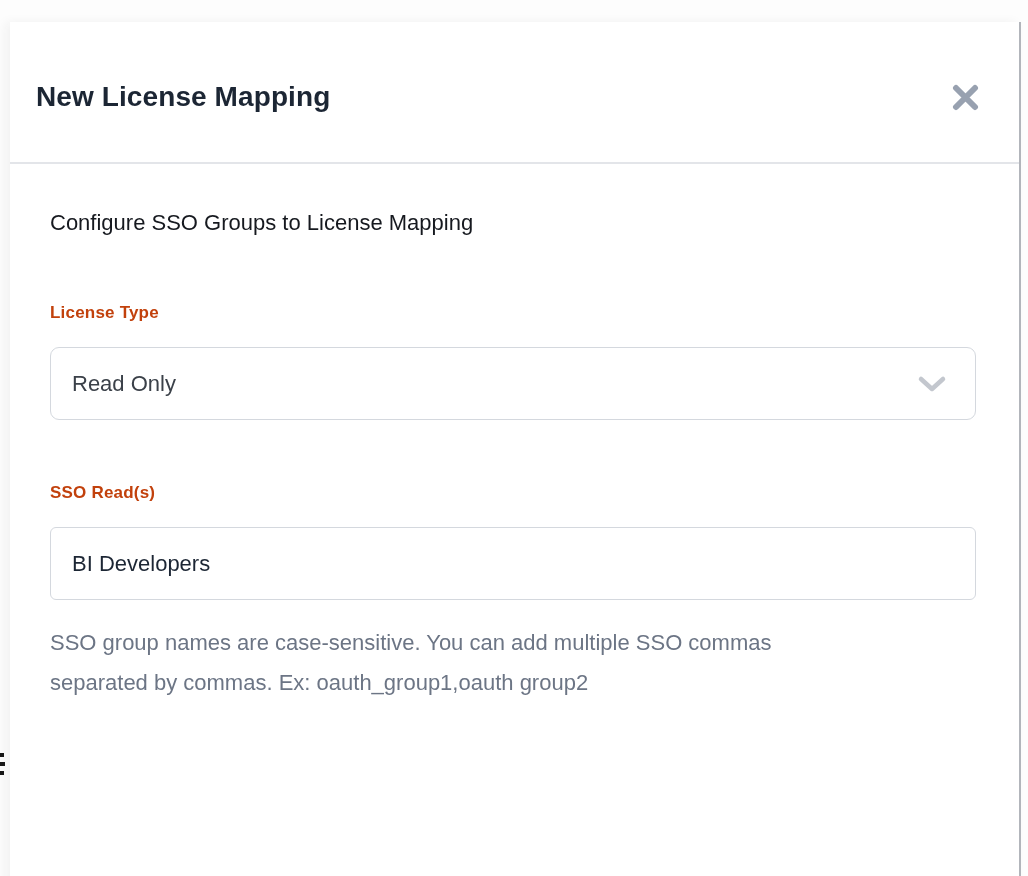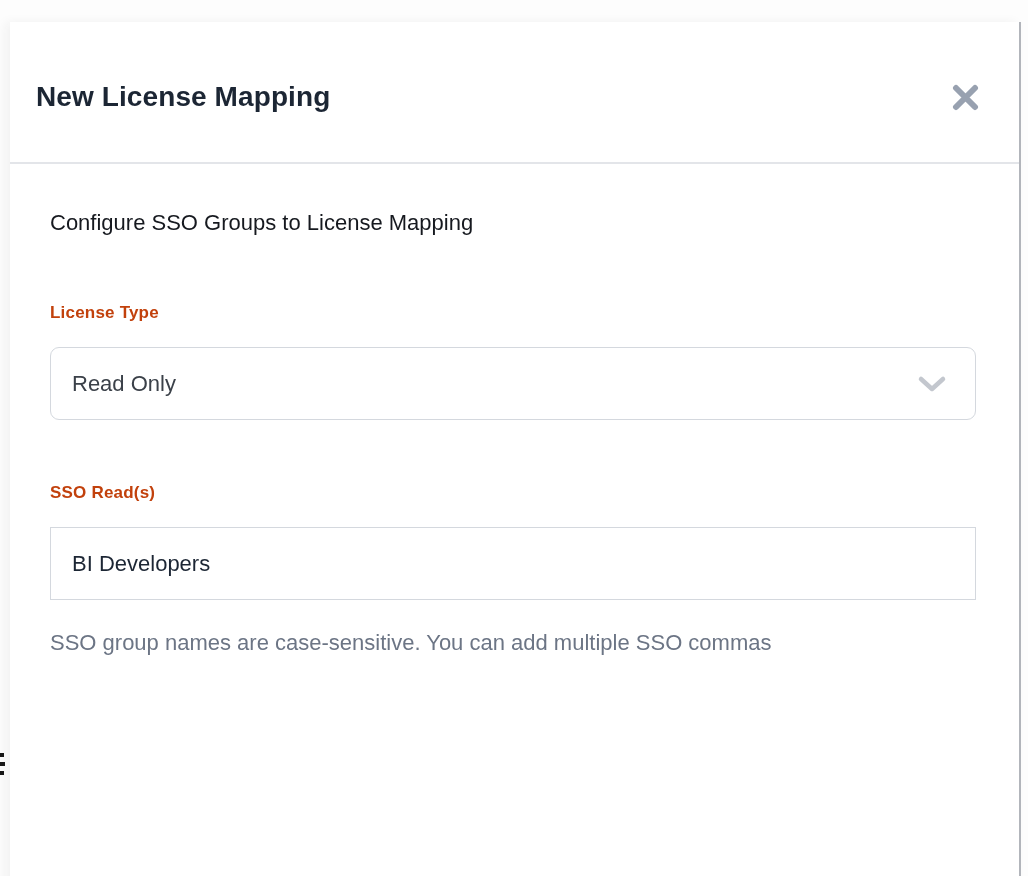--- a/index.html
+++ b/index.html
@@ -116,21 +116,21 @@
     top: 50%;
     transform: translateY(-50%);
     display: flex;
   }
   .text-input {
     margin-top: 24px;
     width: 100%;
     height: 73px;
     background: #ffffff;
     border: 1px solid #d4d8de;
-    border-radius: 0;
+    border-radius: 6px;
     padding: 0 21px;
     font-family: "Liberation Sans", sans-serif;
     font-size: 22px;
     color: #1c2634;
     outline: none;
   }
   .help-text {
     margin-top: 23px;
     font-size: 22px;
     color: #6c7585;
@@ -176,17 +176,18 @@
           </svg>
         </span>
       </div>
 
       <div class="field-label second">SSO Read(s)</div>
 
       <input class="text-input" type="text" value="BI Developers" style="">
 
       <div class="help-text">
         <div>SSO group names are case-sensitive. You can add multiple SSO commas</div>
+        <div>separated by commas. Ex: oauth_group1,oauth group2</div>
       </div>
 
     </div>
   </div>
 </div>
 
 </body></html>

